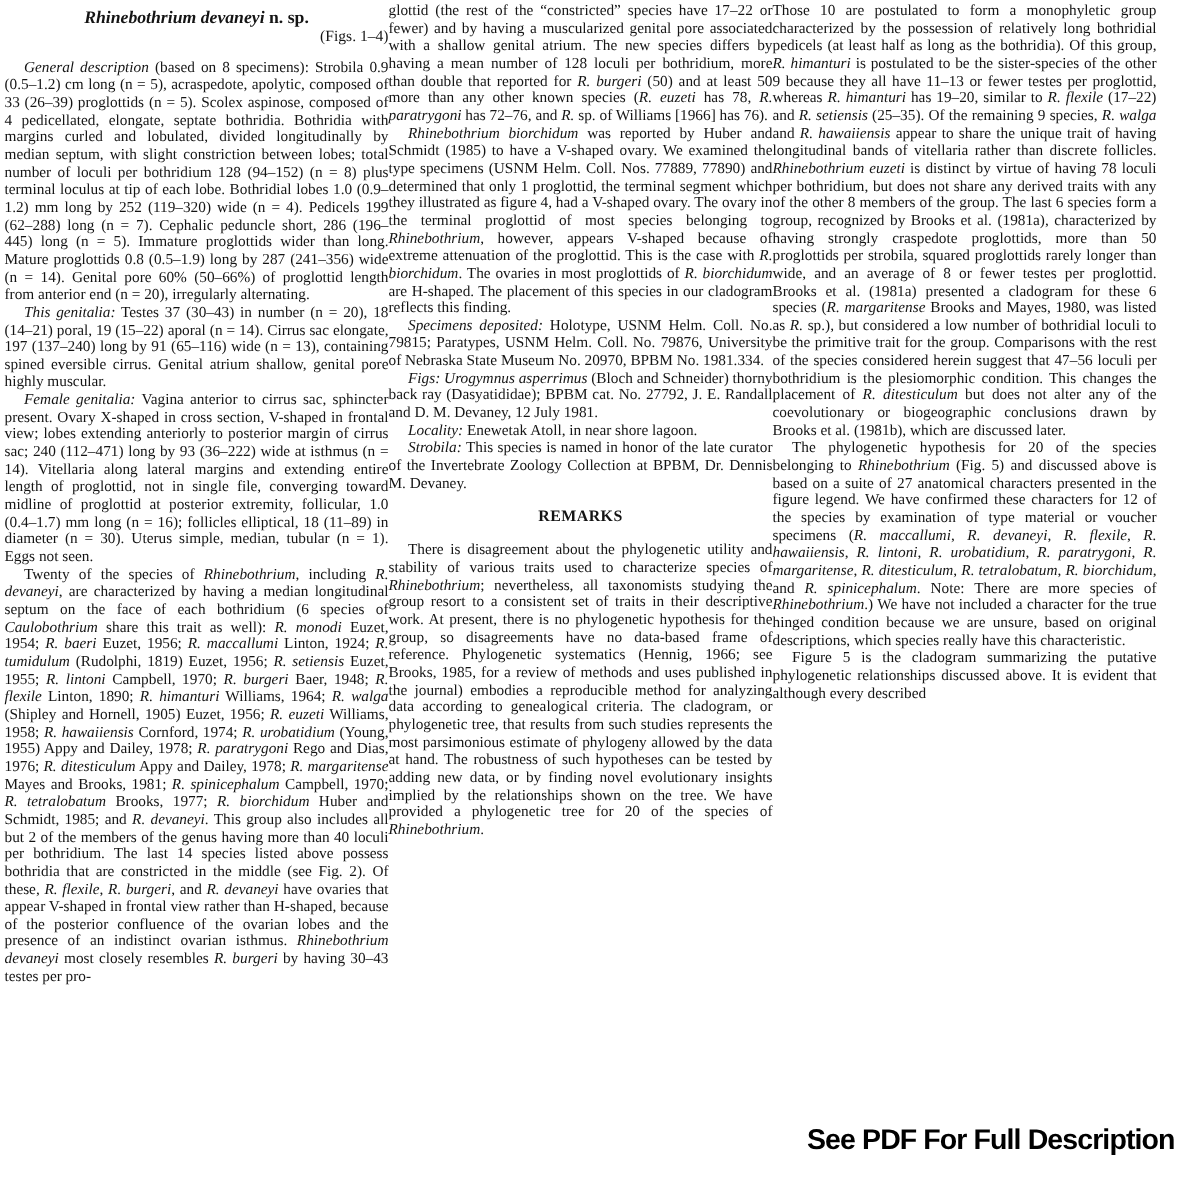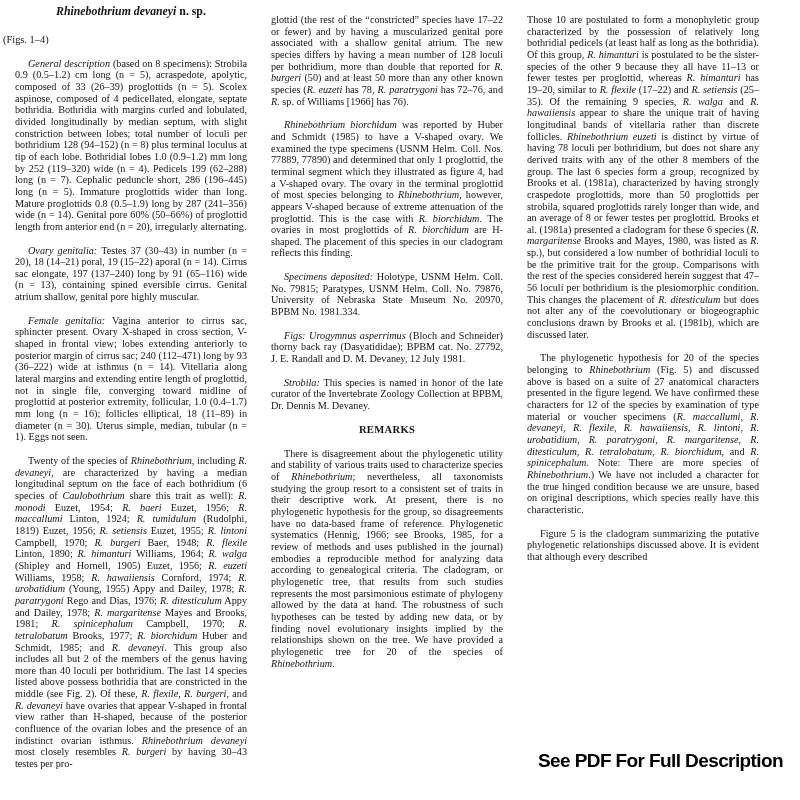--- a/index.html
+++ b/index.html
@@ -14,23 +14,23 @@
   }
   .col {
     width:256px; font-size:10.2px; line-height:11.65px;
     text-align:justify;
   }
   .article-title {
     font-size:11.8px; font-weight:bold; text-align:center;
     margin:3px 0 0 0; line-height:13px;
   }
   .article-subtitle {
-    font-size:10.4px; text-align:left; margin:16px 0 9px 0;
+    font-size:10.4px; text-align:right; margin:1px 0 9px 0;
   }
-  .col p { margin:12px; text-indent:13px; }
+  .col p { margin:0; text-indent:13px; }
   .col p.pc { text-indent:0; }
   .col h2.h {
     font-size:10.6px; font-weight:bold; text-align:center;
     margin:11px 0 10px 0; letter-spacing:0.3px; line-height:12px;
   }
   .pdf-note {
     position:absolute; left:538px; top:750px; width:260px;
     font-family:"Liberation Sans", sans-serif; font-weight:bold;
     font-size:19px; letter-spacing:-0.6px; white-space:nowrap;
     color:#000;
@@ -39,31 +39,32 @@
 </head>
 <body>
 
 <div class="page">
   <div class="columns">
     <div class="col">
       <h1 class="article-title"><i>Rhinebothrium devaneyi</i> n. sp.</h1>
       <div class="article-subtitle">(Figs. 1–4)</div>
       <div>
           <p class="p"><i>General description</i> (based on 8 specimens): Strobila 0.9 (0.5–1.2) cm long (n = 5), acraspedote, apolytic, composed of 33 (26–39) proglottids (n = 5). Scolex aspinose, composed of 4 pedicellated, elongate, septate bothridia. Bothridia with margins curled and lobulated, divided longitudinally by median septum, with slight constriction between lobes; total number of loculi per bothridium 128 (94–152) (n = 8) plus terminal loculus at tip of each lobe. Bothridial lobes 1.0 (0.9–1.2) mm long by 252 (119–320) wide (n = 4). Pedicels 199 (62–288) long (n = 7). Cephalic peduncle short, 286 (196–445) long (n = 5). Immature proglottids wider than long. Mature proglottids 0.8 (0.5–1.9) long by 287 (241–356) wide (n = 14). Genital pore 60% (50–66%) of proglottid length from anterior end (n = 20), irregularly alternating.</p>
-          <p class="p"><i>Ovary genitalia:</i> Testes 37 (30–43) in number (n = 20), 18 (14–21) poral, 19 (15–22) aporal (n = 14). Cirrus sac elongate, 197 (137–240) long by 91 (65–116) wide (n = 13), containing spined eversible cirrus. Genital atrium shallow, genital pore highly muscular.</p>
+          <p class="p"><i>This genitalia:</i> Testes 37 (30–43) in number (n = 20), 18 (14–21) poral, 19 (15–22) aporal (n = 14). Cirrus sac elongate, 197 (137–240) long by 91 (65–116) wide (n = 13), containing spined eversible cirrus. Genital atrium shallow, genital pore highly muscular.</p>
           <p class="p"><i>Female genitalia:</i> Vagina anterior to cirrus sac, sphincter present. Ovary X-shaped in cross section, V-shaped in frontal view; lobes extending anteriorly to posterior margin of cirrus sac; 240 (112–471) long by 93 (36–222) wide at isthmus (n = 14). Vitellaria along lateral margins and extending entire length of proglottid, not in single file, converging toward midline of proglottid at posterior extremity, follicular, 1.0 (0.4–1.7) mm long (n = 16); follicles elliptical, 18 (11–89) in diameter (n = 30). Uterus simple, median, tubular (n = 1). Eggs not seen.</p>
           <p class="p">Twenty of the species of <i>Rhinebothrium</i>, including <i>R. devaneyi</i>, are characterized by having a median longitudinal septum on the face of each bothridium (6 species of <i>Caulobothrium</i> share this trait as well): <i>R. monodi</i> Euzet, 1954; <i>R. baeri</i> Euzet, 1956; <i>R. maccallumi</i> Linton, 1924; <i>R. tumidulum</i> (Rudolphi, 1819) Euzet, 1956; <i>R. setiensis</i> Euzet, 1955; <i>R. lintoni</i> Campbell, 1970; <i>R. burgeri</i> Baer, 1948; <i>R. flexile</i> Linton, 1890; <i>R. himanturi</i> Williams, 1964; <i>R. walga</i> (Shipley and Hornell, 1905) Euzet, 1956; <i>R. euzeti</i> Williams, 1958; <i>R. hawaiiensis</i> Cornford, 1974; <i>R. urobatidium</i> (Young, 1955) Appy and Dailey, 1978; <i>R. paratrygoni</i> Rego and Dias, 1976; <i>R. ditesticulum</i> Appy and Dailey, 1978; <i>R. margaritense</i> Mayes and Brooks, 1981; <i>R. spinicephalum</i> Campbell, 1970; <i>R. tetralobatum</i> Brooks, 1977; <i>R. biorchidum</i> Huber and Schmidt, 1985; and <i>R. devaneyi</i>. This group also includes all but 2 of the members of the genus having more than 40 loculi per bothridium. The last 14 species listed above possess bothridia that are constricted in the middle (see Fig. 2). Of these, <i>R. flexile</i>, <i>R. burgeri</i>, and <i>R. devaneyi</i> have ovaries that appear V-shaped in frontal view rather than H-shaped, because of the posterior confluence of the ovarian lobes and the presence of an indistinct ovarian isthmus. <i>Rhinebothrium devaneyi</i> most closely resembles <i>R. burgeri</i> by having 30–43 testes per pro-</p>
         </div>
     </div>
     <div class="col">
       <div>
           <p class="pc">glottid (the rest of the “constricted” species have 17–22 or fewer) and by having a muscularized genital pore associated with a shallow genital atrium. The new species differs by having a mean number of 128 loculi per bothridium, more than double that reported for <i>R. burgeri</i> (50) and at least 50 more than any other known species (<i>R. euzeti</i> has 78, <i>R. paratrygoni</i> has 72–76, and <i>R.</i> sp. of Williams [1966] has 76).</p>
           <p class="p"><i>Rhinebothrium biorchidum</i> was reported by Huber and Schmidt (1985) to have a V-shaped ovary. We examined the type specimens (USNM Helm. Coll. Nos. 77889, 77890) and determined that only 1 proglottid, the terminal segment which they illustrated as figure 4, had a V-shaped ovary. The ovary in the terminal proglottid of most species belonging to <i>Rhinebothrium</i>, however, appears V-shaped because of extreme attenuation of the proglottid. This is the case with <i>R. biorchidum</i>. The ovaries in most proglottids of <i>R. biorchidum</i> are H-shaped. The placement of this species in our cladogram reflects this finding.</p>
           <p class="p"><i>Specimens deposited:</i> Holotype, USNM Helm. Coll. No. 79815; Paratypes, USNM Helm. Coll. No. 79876, University of Nebraska State Museum No. 20970, BPBM No. 1981.334.</p>
           <p class="p"><i>Figs:</i> <i>Urogymnus asperrimus</i> (Bloch and Schneider) thorny back ray (Dasyatididae); BPBM cat. No. 27792, J. E. Randall and D. M. Devaney, 12 July 1981.</p>
+          <p class="p"><i>Locality:</i> Enewetak Atoll, in near shore lagoon.</p>
           <p class="p"><i>Strobila:</i> This species is named in honor of the late curator of the Invertebrate Zoology Collection at BPBM, Dr. Dennis M. Devaney.</p>
           <h2 class="h">REMARKS</h2>
           <p class="p">There is disagreement about the phylogenetic utility and stability of various traits used to characterize species of <i>Rhinebothrium</i>; nevertheless, all taxonomists studying the group resort to a consistent set of traits in their descriptive work. At present, there is no phylogenetic hypothesis for the group, so disagreements have no data-based frame of reference. Phylogenetic systematics (Hennig, 1966; see Brooks, 1985, for a review of methods and uses published in the journal) embodies a reproducible method for analyzing data according to genealogical criteria. The cladogram, or phylogenetic tree, that results from such studies represents the most parsimonious estimate of phylogeny allowed by the data at hand. The robustness of such hypotheses can be tested by adding new data, or by finding novel evolutionary insights implied by the relationships shown on the tree. We have provided a phylogenetic tree for 20 of the species of <i>Rhinebothrium</i>.</p>
         </div>
     </div>
     <div class="col">
       <div>
           <p class="pc">Those 10 are postulated to form a monophyletic group characterized by the possession of relatively long bothridial pedicels (at least half as long as the bothridia). Of this group, <i>R. himanturi</i> is postulated to be the sister-species of the other 9 because they all have 11–13 or fewer testes per proglottid, whereas <i>R. himanturi</i> has 19–20, similar to <i>R. flexile</i> (17–22) and <i>R. setiensis</i> (25–35). Of the remaining 9 species, <i>R. walga</i> and <i>R. hawaiiensis</i> appear to share the unique trait of having longitudinal bands of vitellaria rather than discrete follicles. <i>Rhinebothrium euzeti</i> is distinct by virtue of having 78 loculi per bothridium, but does not share any derived traits with any of the other 8 members of the group. The last 6 species form a group, recognized by Brooks et al. (1981a), characterized by having strongly craspedote proglottids, more than 50 proglottids per strobila, squared proglottids rarely longer than wide, and an average of 8 or fewer testes per proglottid. Brooks et al. (1981a) presented a cladogram for these 6 species (<i>R. margaritense</i> Brooks and Mayes, 1980, was listed as <i>R.</i> sp.), but considered a low number of bothridial loculi to be the primitive trait for the group. Comparisons with the rest of the species considered herein suggest that 47–56 loculi per bothridium is the plesiomorphic condition. This changes the placement of <i>R. ditesticulum</i> but does not alter any of the coevolutionary or biogeographic conclusions drawn by Brooks et al. (1981b), which are discussed later.</p>
           <p class="p">The phylogenetic hypothesis for 20 of the species belonging to <i>Rhinebothrium</i> (Fig. 5) and discussed above is based on a suite of 27 anatomical characters presented in the figure legend. We have confirmed these characters for 12 of the species by examination of type material or voucher specimens (<i>R. maccallumi</i>, <i>R. devaneyi</i>, <i>R. flexile</i>, <i>R. hawaiiensis</i>, <i>R. lintoni</i>, <i>R. urobatidium</i>, <i>R. paratrygoni</i>, <i>R. margaritense</i>, <i>R. ditesticulum</i>, <i>R. tetralobatum</i>, <i>R. biorchidum</i>, and <i>R. spinicephalum</i>. Note: There are more species of <i>Rhinebothrium</i>.) We have not included a character for the true hinged condition because we are unsure, based on original descriptions, which species really have this characteristic.</p>
           <p class="p">Figure 5 is the cladogram summarizing the putative phylogenetic relationships discussed above. It is evident that although every described</p>

